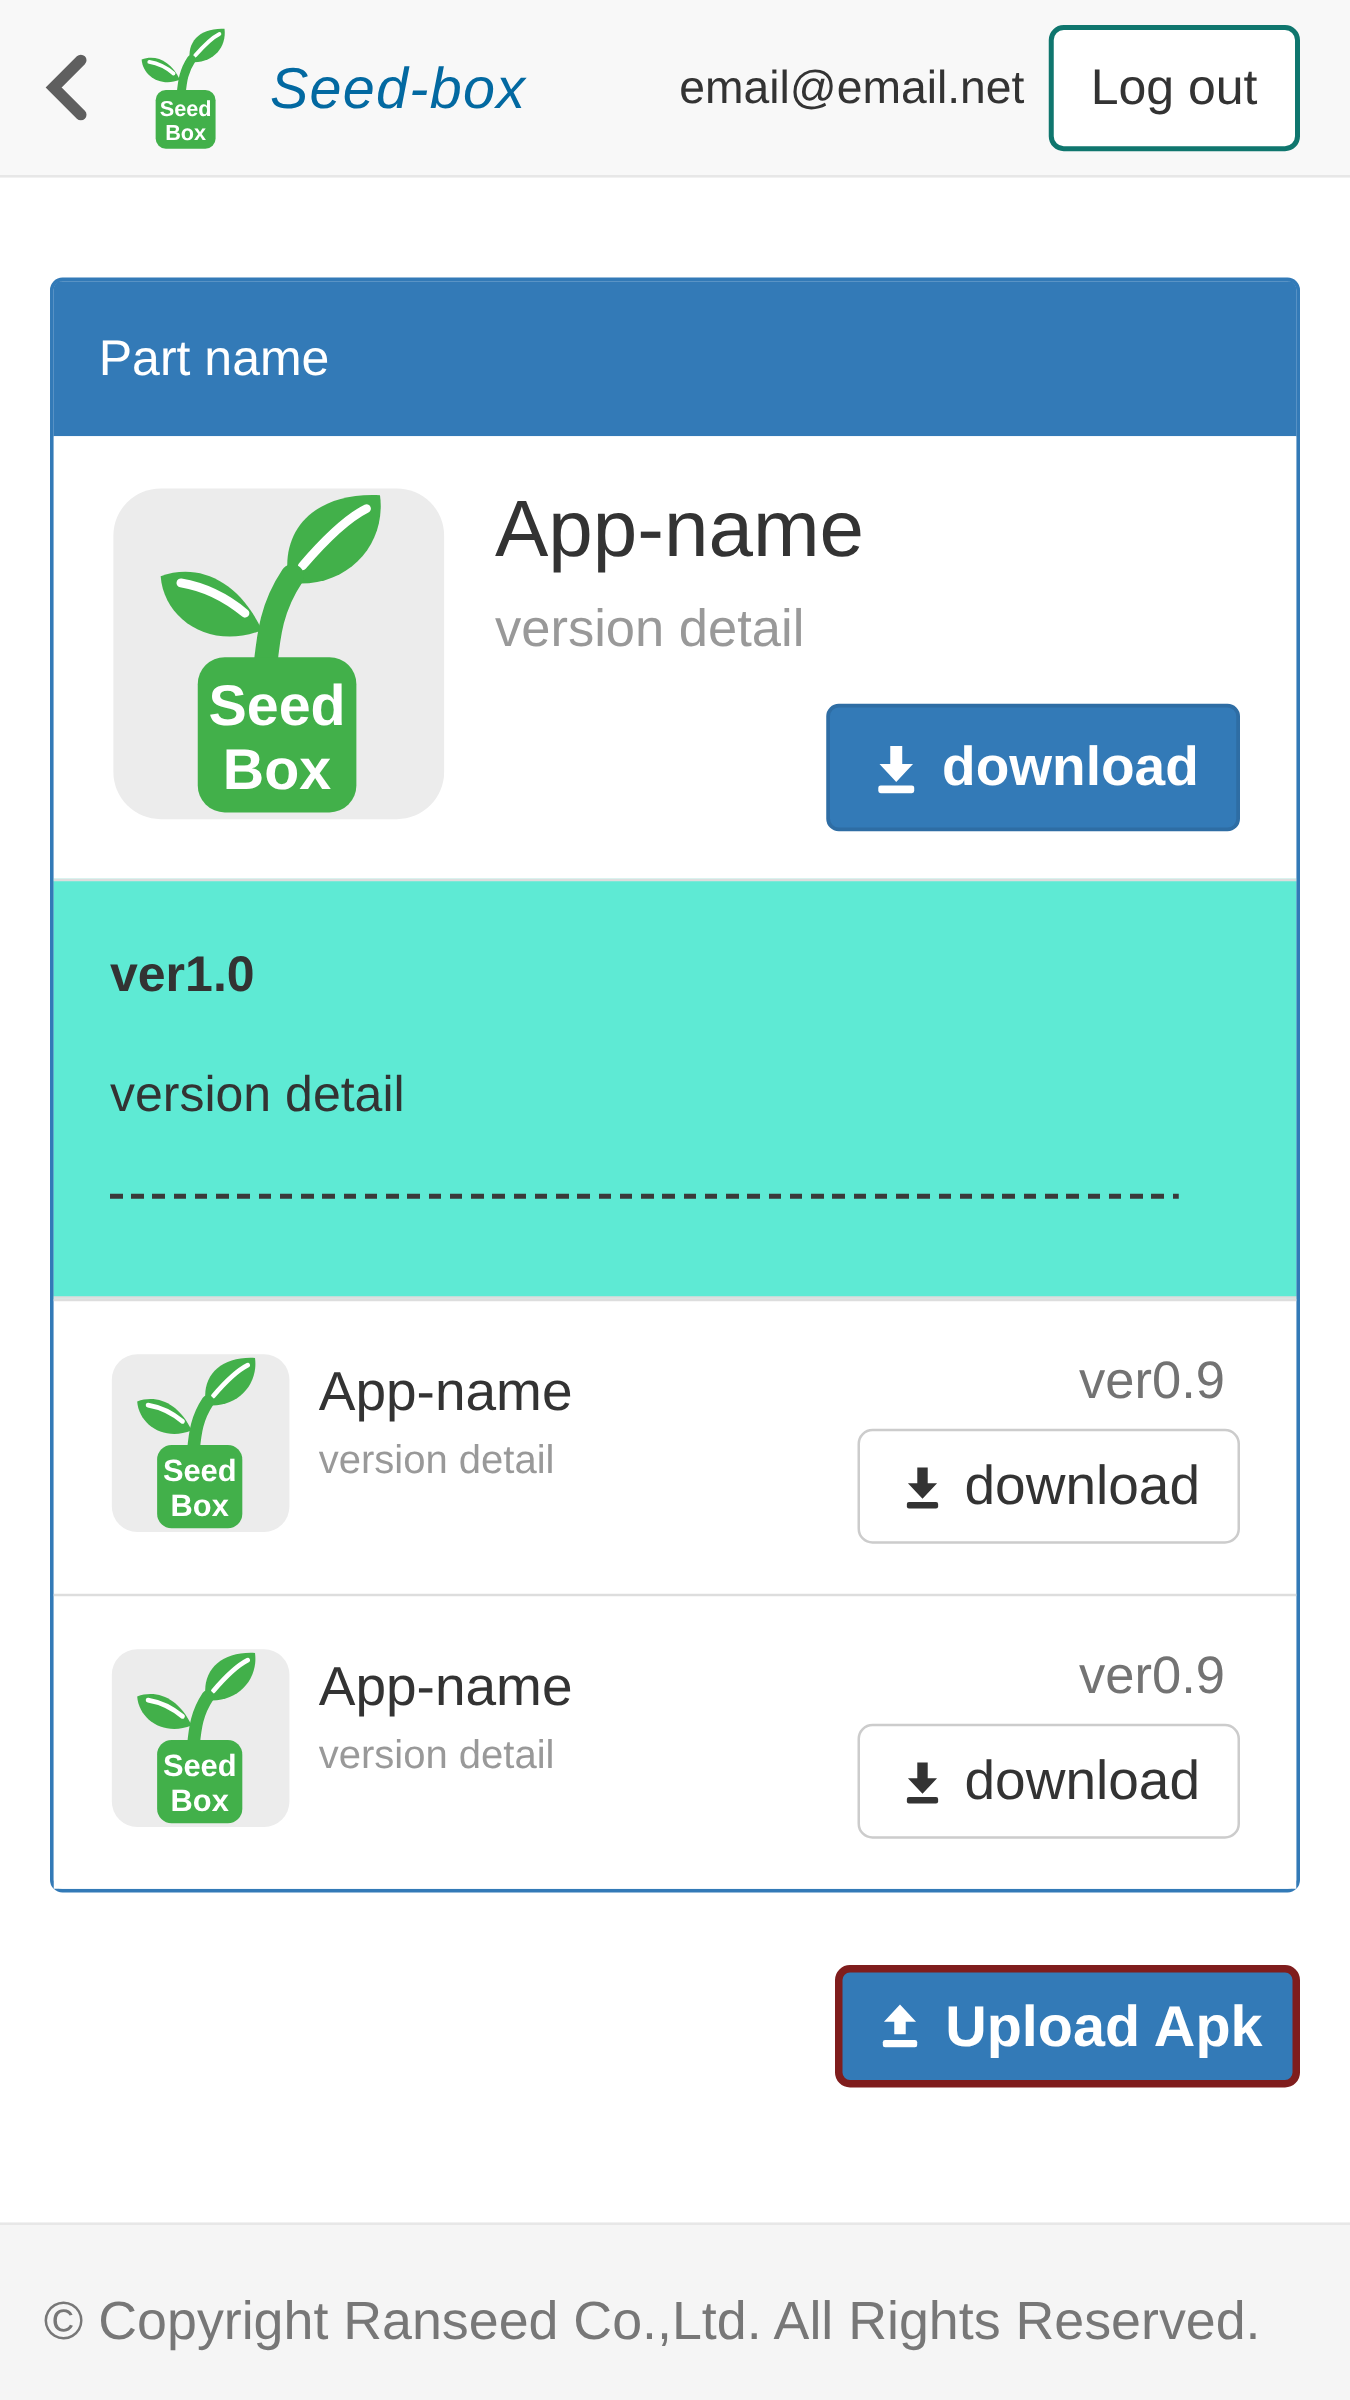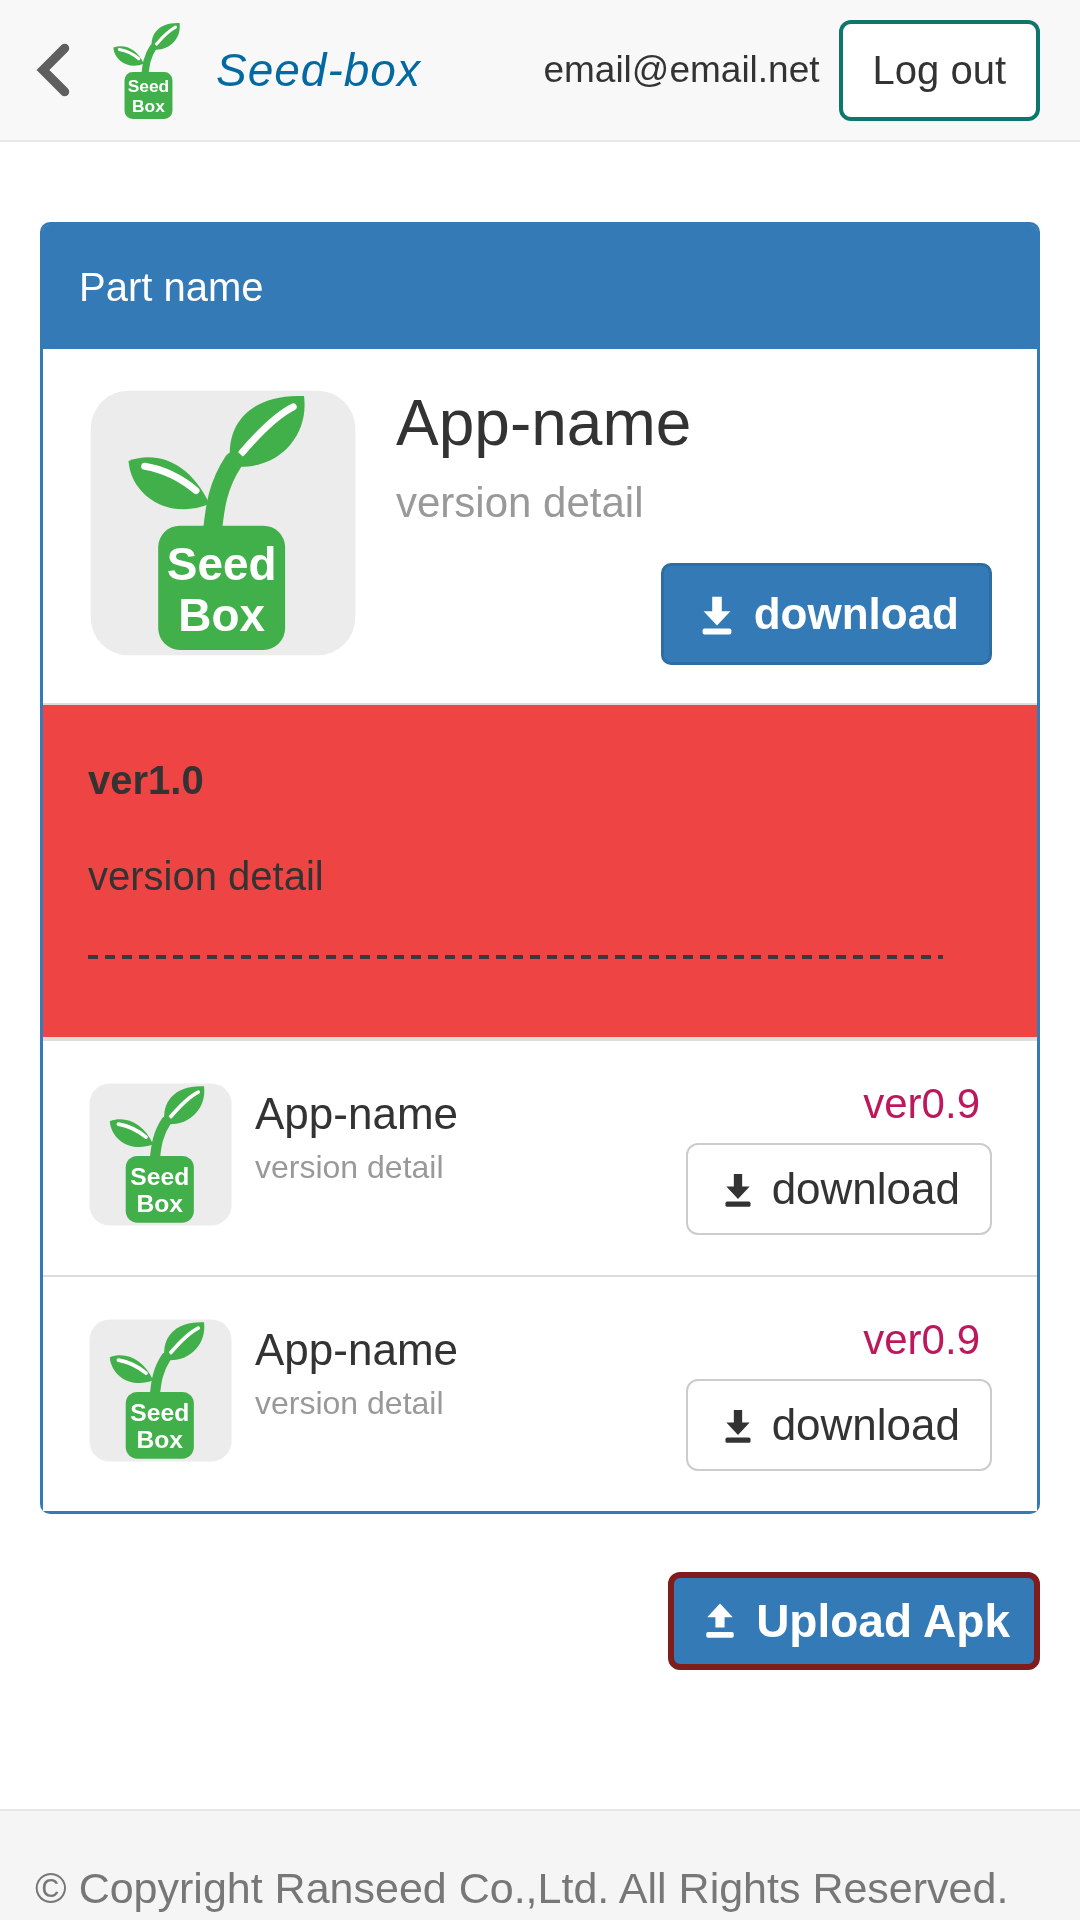--- a/index.html
+++ b/index.html
@@ -48,61 +48,61 @@
     background:#337ab7; border:3px solid #2e6da4; border-radius:10px;
     color:#fff; font-size:44px; font-weight:bold; line-height:48px;
     padding:24px 30px; cursor:pointer; font-family:"Liberation Sans", sans-serif;
   }
   .featured-dl { margin-top:36px; align-self:flex-end; }
   .icon24 { width:46px; height:46px; fill:currentColor; }
   .icon-sm { width:40px; height:40px; fill:currentColor; }
 
   
   .version-block {
-    background:#ef4444; border-top:2px solid #ddd; border-bottom:2px solid #ddd;
+    background:#5eead4; border-top:2px solid #ddd; border-bottom:2px solid #ddd;
     padding:52px 45px 78px 45px; font-size:40px; color:#333;
   }
   .vb-version { font-weight:bold; line-height:46px; }
   .vb-detail { margin-top:50px; line-height:46px; }
   .vb-divider {
     margin-top:56px; width:855px; height:4px;
     background:repeating-linear-gradient(90deg,#3a3a3a 0 10px,transparent 10px 17px);
   }
   .vb-part { margin-top:56px; line-height:46px; }
 
   
   .app-item { display:flex; padding:40px 45px; border-top:2px solid #ddd; background:#fff; }
   .app-item:first-of-type { border-top:none; }
   .item-logo { width:145px; height:147px; flex:0 0 auto; }
   .item-logo svg { width:100%; height:100%; }
   .item-info { margin-left:22px; padding-top:8px; }
   .item-title { font-size:44px; color:#333; line-height:50px; }
   .item-sub { font-size:32px; color:#999; margin-top:10px; line-height:36px; }
   .item-right { margin-left:auto; display:flex; flex-direction:column; align-items:flex-end; }
-  .item-ver { font-size:42px; color:#be185d; line-height:46px; padding-right:12px; }
+  .item-ver { font-size:42px; color:#737373; line-height:46px; padding-right:12px; }
   .btn-outline {
     margin-top:16px; display:inline-flex; align-items:center; gap:14px;
     background:#fff; border:2px solid #ccc; border-radius:12px;
     color:#333; font-size:44px; line-height:48px; padding:20px 30px;
     cursor:pointer; font-family:"Liberation Sans", sans-serif;
   }
 
   
   .upload-row { display:flex; justify-content:flex-end; padding:58px 0 0 0; }
   .btn-upload {
     display:inline-flex; align-items:center; gap:14px;
     background:#337ab7; border:6px solid #7f1d1d; border-radius:12px;
     color:#fff; font-size:46px; font-weight:bold; line-height:52px;
     padding:17px 24px; cursor:pointer; font-family:"Liberation Sans", sans-serif;
   }
   .icon-up { width:44px; height:44px; fill:currentColor; }
 
   
   .footer {
-    position:absolute; left:0; bottom:0; width:1080px; height:111px;
+    position:absolute; left:0; bottom:0; width:1080px; height:142px;
     background:#f5f5f5; border-top:2px solid #e7e7e7;
     padding:53px 35px 0 35px; font-size:43px; color:#777;
   }
 </style>
 </head>
 <body>
 
 <div class="navbar">
   <div class="back-btn">
     <svg viewBox="0 0 24 32">

